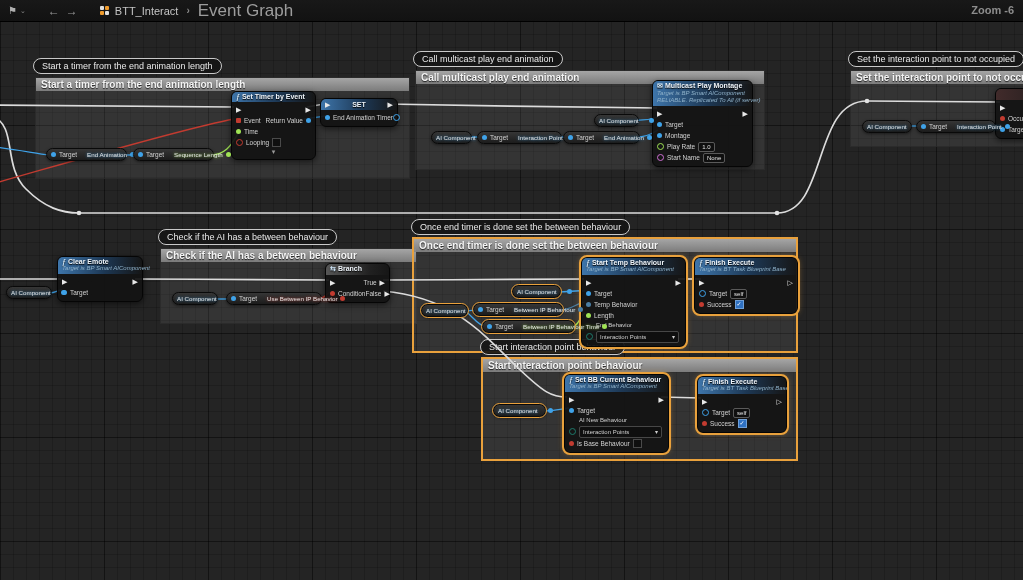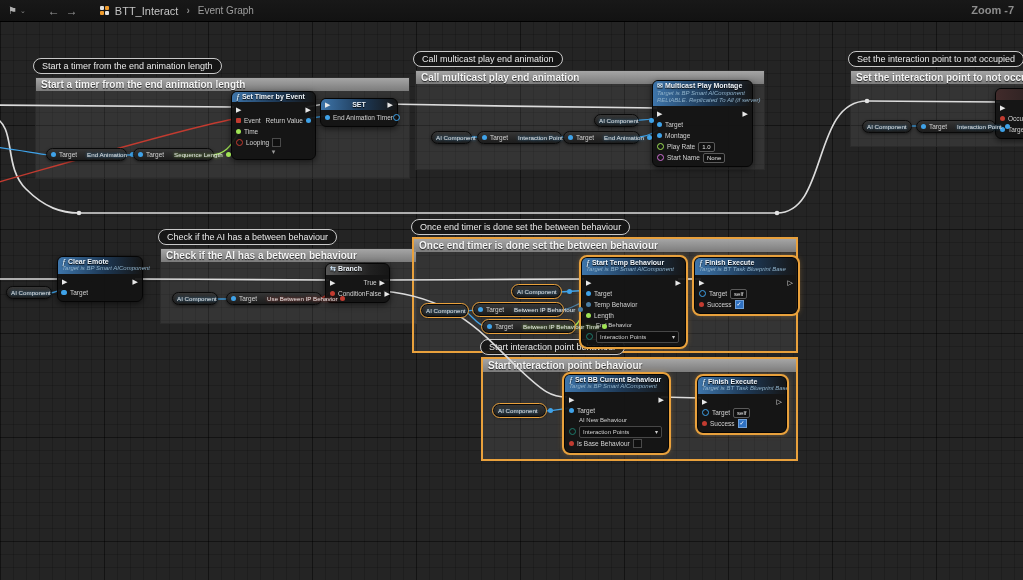--- a/index.html
+++ b/index.html
@@ -7,21 +7,21 @@
        font-family:"Liberation Sans",sans-serif;user-select:none;}
   
   #topbar{position:absolute;top:0;left:0;right:0;height:21px;background:linear-gradient(#181818,#121212);
           border-bottom:1px solid #000;display:flex;align-items:center;gap:6px;padding:0 8px;z-index:10;}
   .tb-btn{color:#9a9a9a;font-size:12px;line-height:1;cursor:pointer;}
   .tb-flag{color:#b0b0b0;font-size:10px;}
   .tb-caret{color:#8a8a8a;font-size:7px;margin-left:-3px;}
   .tb-sep{width:10px;}
   .crumb-parent{color:#c4c4c4;font-size:11px;}
   .crumb-sep{color:#8a8a8a;font-size:10px;font-weight:bold;margin:0 2px;}
-  .crumb-cur{color:#9d9d9d;font-size:10px;}
+  .crumb-cur{color:#9d9d9d;font-size:17px;}
   #zoomlbl{position:absolute;right:9px;top:4px;color:#8d8d8d;font-size:11px;font-weight:bold;}
   .gicon{display:inline-grid;grid-template-columns:4px 4px;grid-template-rows:4px 4px;gap:1px;}
   .gicon i{display:block;border-radius:1px;}
   
   #graph{position:absolute;top:21px;left:0;width:1023px;height:559px;overflow:hidden;
     background-color:#242424;
     background-image:
       linear-gradient(rgba(0,0,0,.38) 1px,transparent 1px),
       linear-gradient(90deg,rgba(0,0,0,.38) 1px,transparent 1px),
       linear-gradient(rgba(0,0,0,.16) 1px,transparent 1px),
@@ -85,21 +85,21 @@
     <span class="tb-sep"></span>
     <span class="gicon">
       <i style="background:#e0e0e0"></i>
         <i style="background:#ef9b2d"></i>
       <i style="background:#ef9b2d"></i>
         <i style="background:#e0e0e0"></i>
     </span>
     <span class="crumb-parent">BTT_Interact</span>
     <span class="crumb-sep">›</span>
     <span class="crumb-cur">Event Graph</span>
-    <span id="zoomlbl">Zoom -7</span>
+    <span id="zoomlbl">Zoom -6</span>
   </div>
   <div id="graph">
     <svg id="wires" width="1023" height="559" viewBox="0 21 1023 559">
         <path d="M -5,105 L 234,107" fill="none" stroke="#dcdcdc" stroke-width="1.7"></path>
         <path d="M -8,116 C 18,126 2,165 26,189 C 45,208 62,213 79,213" fill="none" stroke="#dcdcdc" stroke-width="1.7"></path>
         <path d="M 79,213 L 777,213" fill="none" stroke="#dcdcdc" stroke-width="1.7"></path>
         <path d="M 777,213 C 828,213 812,101 867,101 L 1000,102" fill="none" stroke="#dcdcdc" stroke-width="1.7"></path>
         <path d="M 307,107 L 324,104" fill="none" stroke="#dcdcdc" stroke-width="1.7"></path>
         <path d="M 386,104 C 460,105 600,108 657,108" fill="none" stroke="#dcdcdc" stroke-width="1.7"></path>
         <path d="M -5,279 L 61,279" fill="none" stroke="#dcdcdc" stroke-width="1.7"></path>

